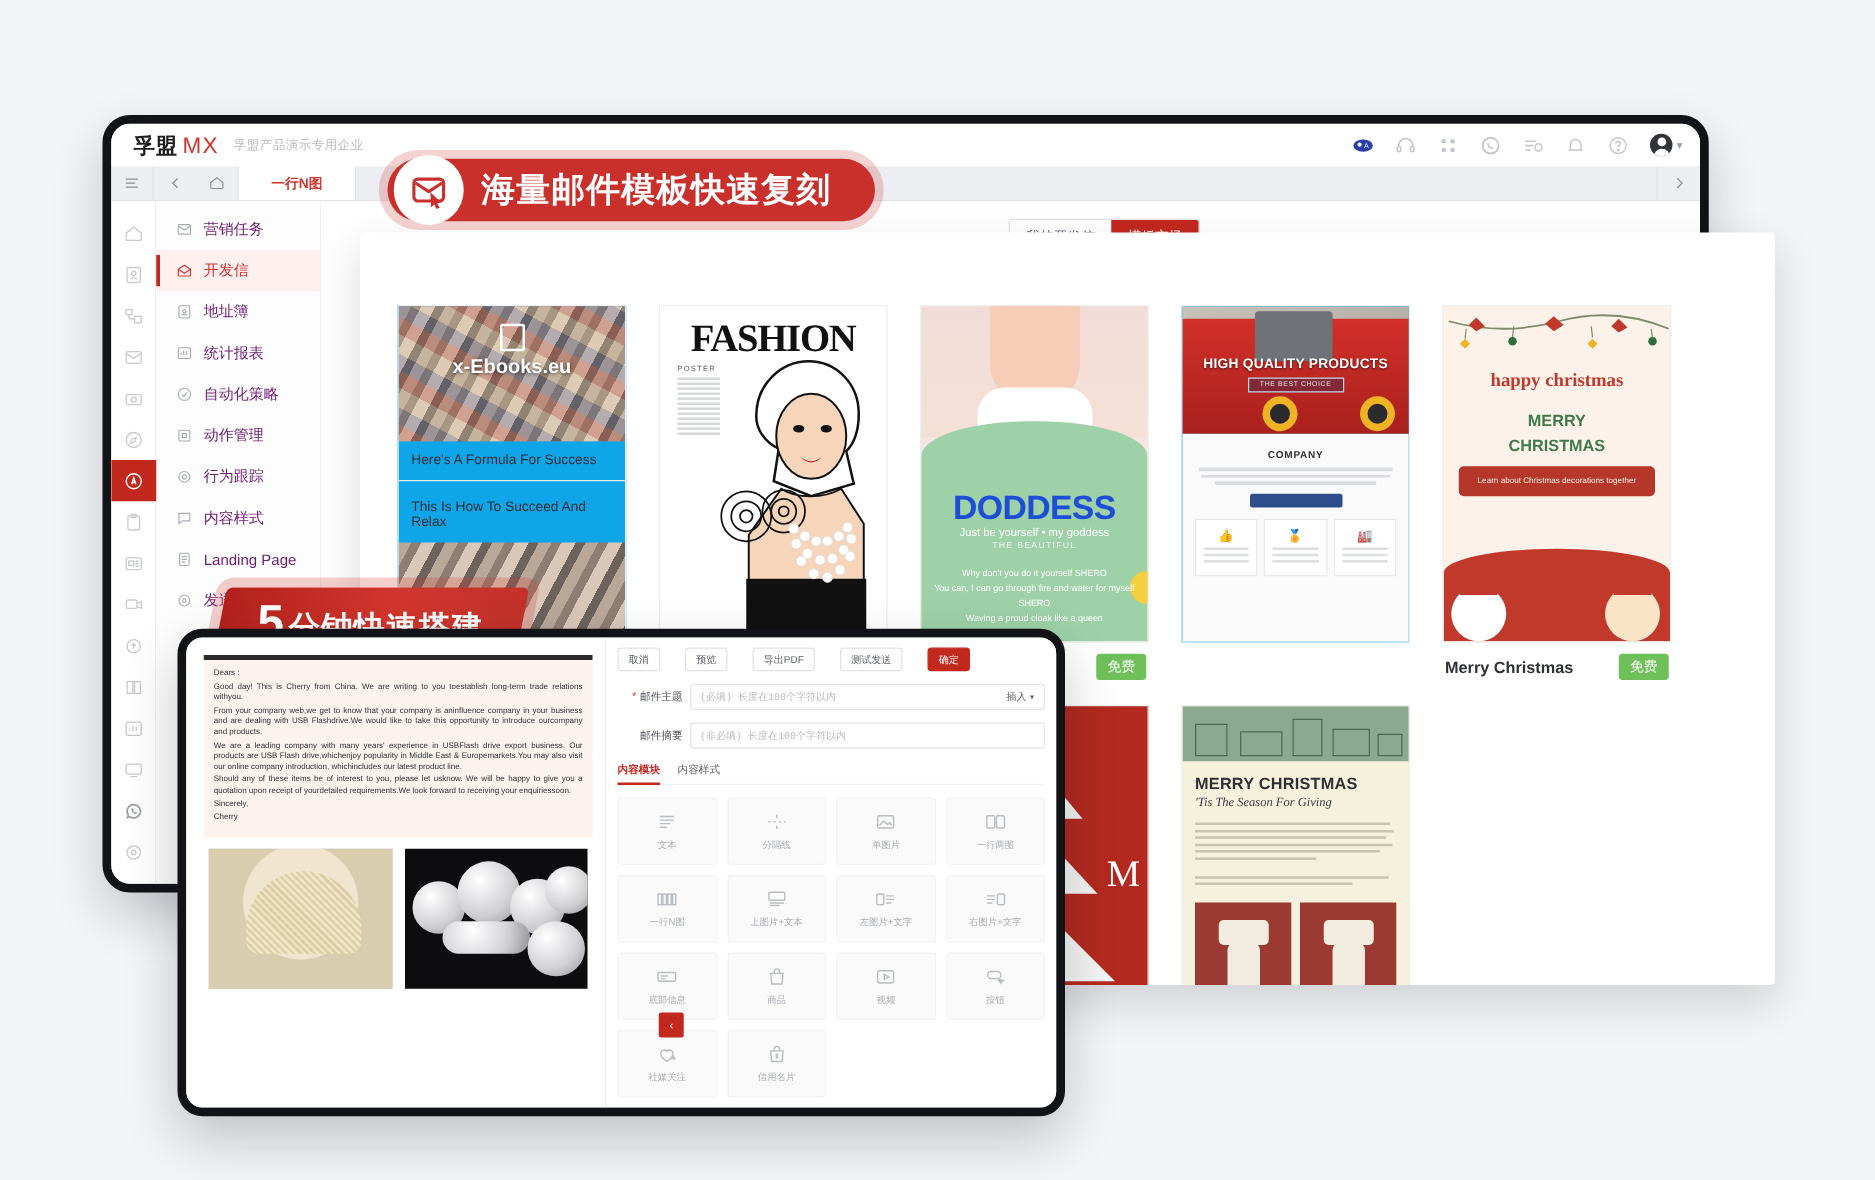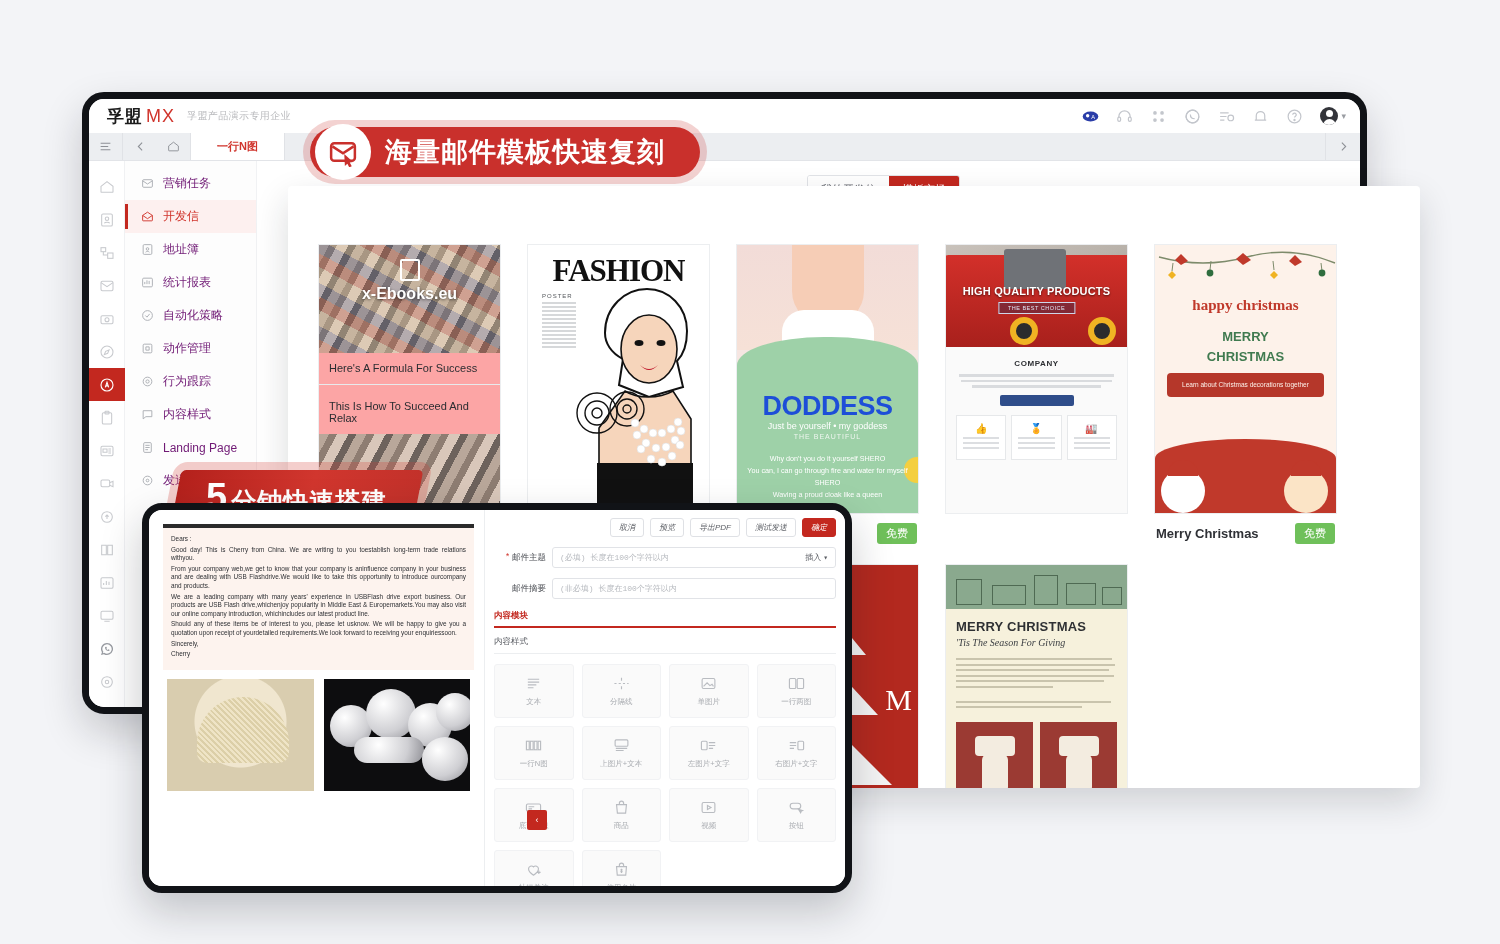--- a/index.html
+++ b/index.html
@@ -114,21 +114,21 @@
     position:absolute; left:288px; top:186px; width:1132px; height:602px;
     background:#fff; border-radius:4px;
     box-shadow:0 14px 34px rgba(25,28,38,.16);
     overflow:hidden;
   }
   .tpl-inner { position:absolute; inset:0; padding:58px 18px 0 30px; }
   .tpl-grid { display:grid; grid-template-columns:repeat(5,183px); gap:20px 26px; }
   .tpl-card { width:183px; }
   .tpl-thumb {
     width:183px; height:270px; border:1px solid #eceef0; overflow:hidden;
-    position:relative; background:#fca5a5;
+    position:relative; background:#0ea5e9;
   }
   .tpl-meta { display:flex; align-items:center; justify-content:space-between; padding:9px 2px 0; }
   .tpl-name { font-size:13px; color:#2f3136; font-weight:700; }
   .badge-free {
     background:#6fc05a; color:#fff; font-size:11px; padding:3px 9px; border-radius:3px;
   }
 
   
   .th-ebook .photo {
     height:108px;
@@ -291,32 +291,32 @@
   .ed-img { width:150px; height:112px; }
   .ed-img.lamp {
     background:radial-gradient(circle at 50% 38%,#fff 0 10%,#f0e6cf 11% 45%,#d9cdaf 46% 100%),#cfc8bd;
     position:relative; overflow:hidden;
   }
   .ed-img.lamp:after{content:"";position:absolute;left:30px;top:18px;width:92px;height:66px;
     background:repeating-linear-gradient(45deg,#efe4c6 0 2px,#dccfa8 2px 4px);border-radius:46px 46px 10px 10px;}
   .ed-img.leds { background:#0d0d0f; position:relative; overflow:hidden;}
   .ed-img.leds .b { position:absolute; border-radius:50%; background:radial-gradient(circle at 35% 30%,#fff,#cfcfd3 60%,#8e8e94); }
   .ed-right { flex:1; background:#fff; padding:8px 9px 0 9px; overflow:hidden;}
-  .ed-tools { display:flex; justify-content:flex-end; gap:6px;font-style:italic; }
+  .ed-tools { display:flex; gap:20px; }
   .ed-btn { border:1px solid #dfe1e5; border-radius:3px; padding:3px 8px; font-size:8px; color:#5a5d63; background:#fff; white-space:nowrap;}
   .ed-btn.primary { background:#c3281f; border-color:#c3281f; color:#fff; }
   .ed-field { display:flex; align-items:center; gap:6px; margin-top:10px;font-family:Liberation Mono, monospace; }
   .ed-label { width:52px; font-size:8.5px; color:#4a4d53; text-align:right; white-space:nowrap;}
   .ed-label .req { color:#d0342c; margin-right:2px; }
   .ed-input {
     flex:1; height:21px; border:1px solid #e1e3e7; border-radius:3px; background:#fff;
     display:flex; align-items:center; padding:0 7px; font-size:8px; color:#b7babf; position:relative;
   }
   .ed-insert { margin-left:auto; color:#5a5d63; font-size:8px; display:flex; align-items:center; gap:2px;}
-  .ed-tabs { display:flex; gap:14px; margin-top:11px; border-bottom:1px solid #eceef0; padding-bottom:5px;flex-direction:column;}
+  .ed-tabs { display:flex; gap:14px; margin-top:11px; border-bottom:1px solid #eceef0; padding-bottom:5px;}
   .ed-tab { font-size:8.5px; color:#5a5d63; }
   .ed-tab.on { color:#c3281f; position:relative; font-weight:700;}
   .ed-tab.on:after{content:"";position:absolute;left:0;right:0;bottom:-6px;height:2px;background:#c3281f;}
   .mod-grid { display:grid; grid-template-columns:repeat(4,1fr); gap:8px; margin-top:10px; }
   .mod {
     background:#fafafa; border:1px solid #f1f2f4; border-radius:3px; height:54px;
     display:flex; flex-direction:column; align-items:center; justify-content:center; gap:5px;
     color:#b9bcc1;
   }
   .mod svg { width:17px; height:17px; }

